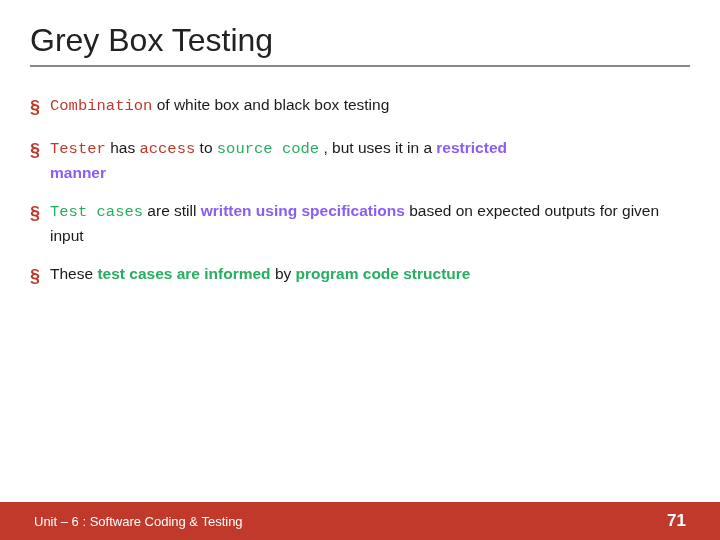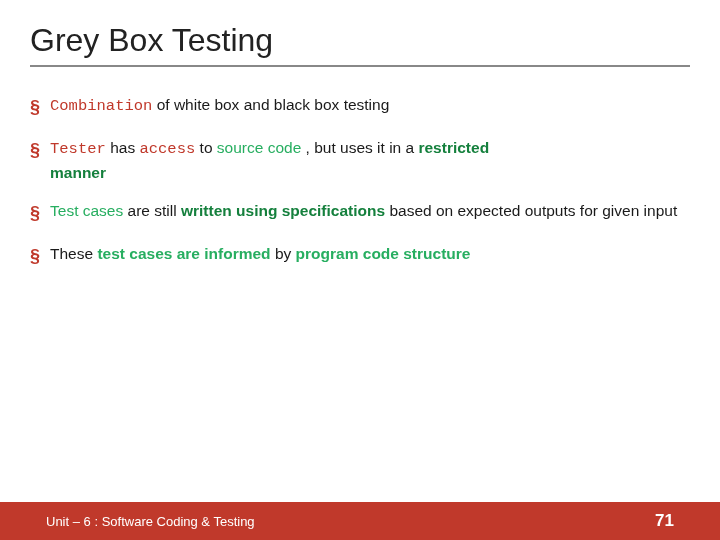--- a/index.html
+++ b/index.html
@@ -67,39 +67,40 @@
 
     .highlight-orange {
       color: #c0392b;
       font-weight: normal;
       font-family: Liberation Mono, monospace;
     }
 
     .highlight-green {
       color: #27ae60;
       font-weight: normal;
+      font-family: Liberation Mono, monospace;
     }
 
     .highlight-bold-green {
       color: #27ae60;
       font-weight: bold;
     }
 
     .bold-normal {
       font-weight: bold;
-      color: #15803d;
+      color: #8b5cf6;
     }
 
     .footer {
       background: #c0392b;
       color: #ffffff;
       display: flex;
       align-items: center;
       justify-content: space-between;
-      padding: 8px 46px;
+      padding: 8px 34px;
       font-size: 13px;
       height: 38px;
     }
 
     .footer-left {
       font-size: 13px;
     }
 
     .footer-center {
       font-size: 17px;

